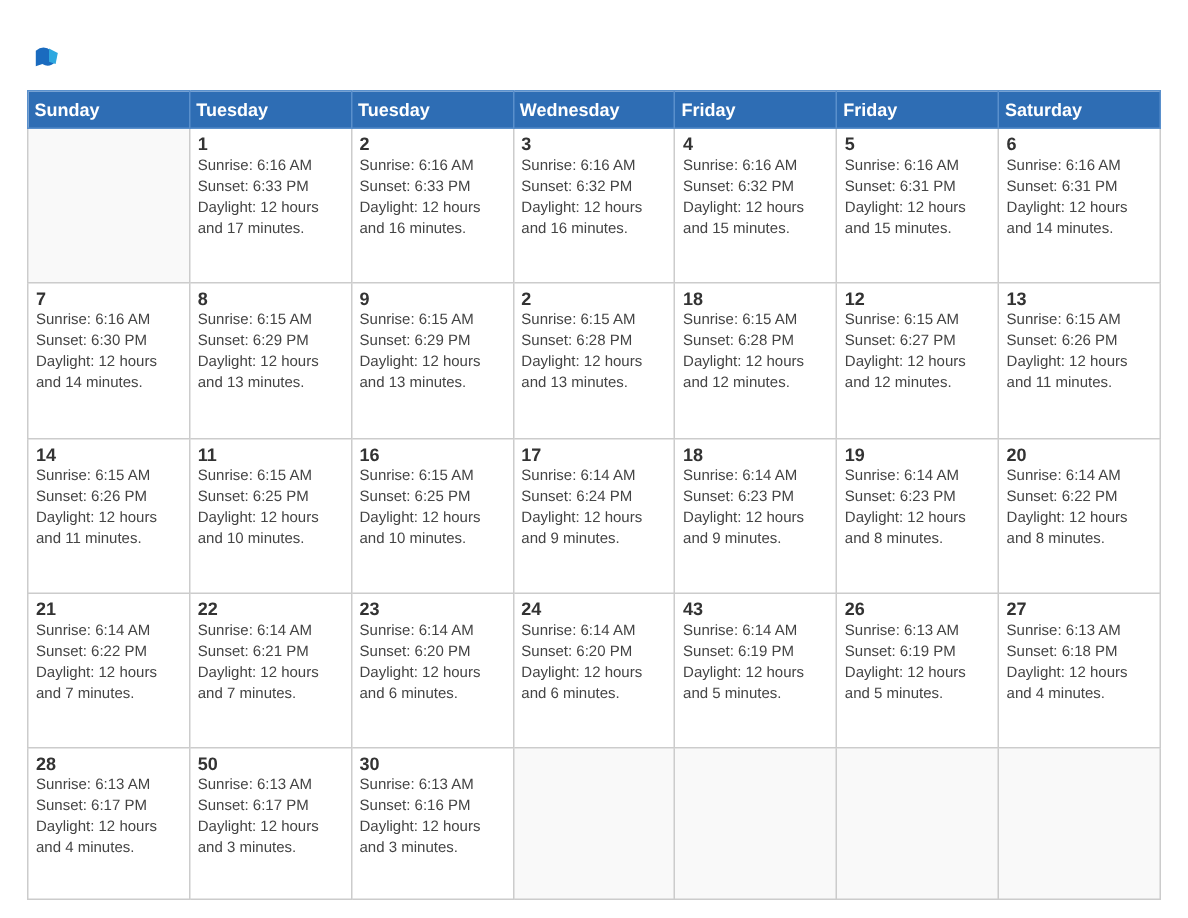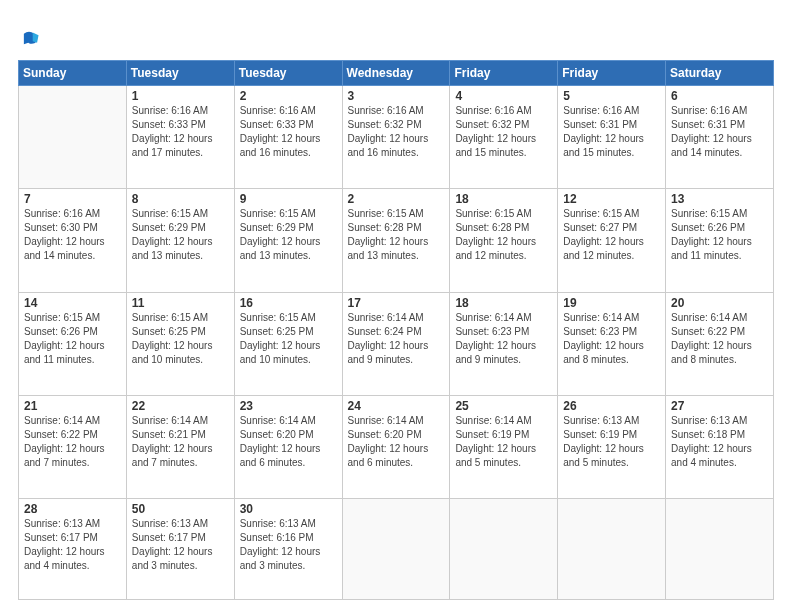--- a/index.html
+++ b/index.html
@@ -314,21 +314,21 @@
 and 6 minutes.</div>
           </td>
           <td>
             <span class="day-num">24</span>
             <div class="day-info" style="white-space: pre-line;">Sunrise: 6:14 AM
 Sunset: 6:20 PM
 Daylight: 12 hours
 and 6 minutes.</div>
           </td>
           <td>
-            <span class="day-num">25</span>
+            <span class="day-num">43</span>
             <div class="day-info" style="white-space: pre-line;">Sunrise: 6:14 AM
 Sunset: 6:19 PM
 Daylight: 12 hours
 and 5 minutes.</div>
           </td>
           <td>
             <span class="day-num">26</span>
             <div class="day-info" style="white-space: pre-line;">Sunrise: 6:13 AM
 Sunset: 6:19 PM
 Daylight: 12 hours

